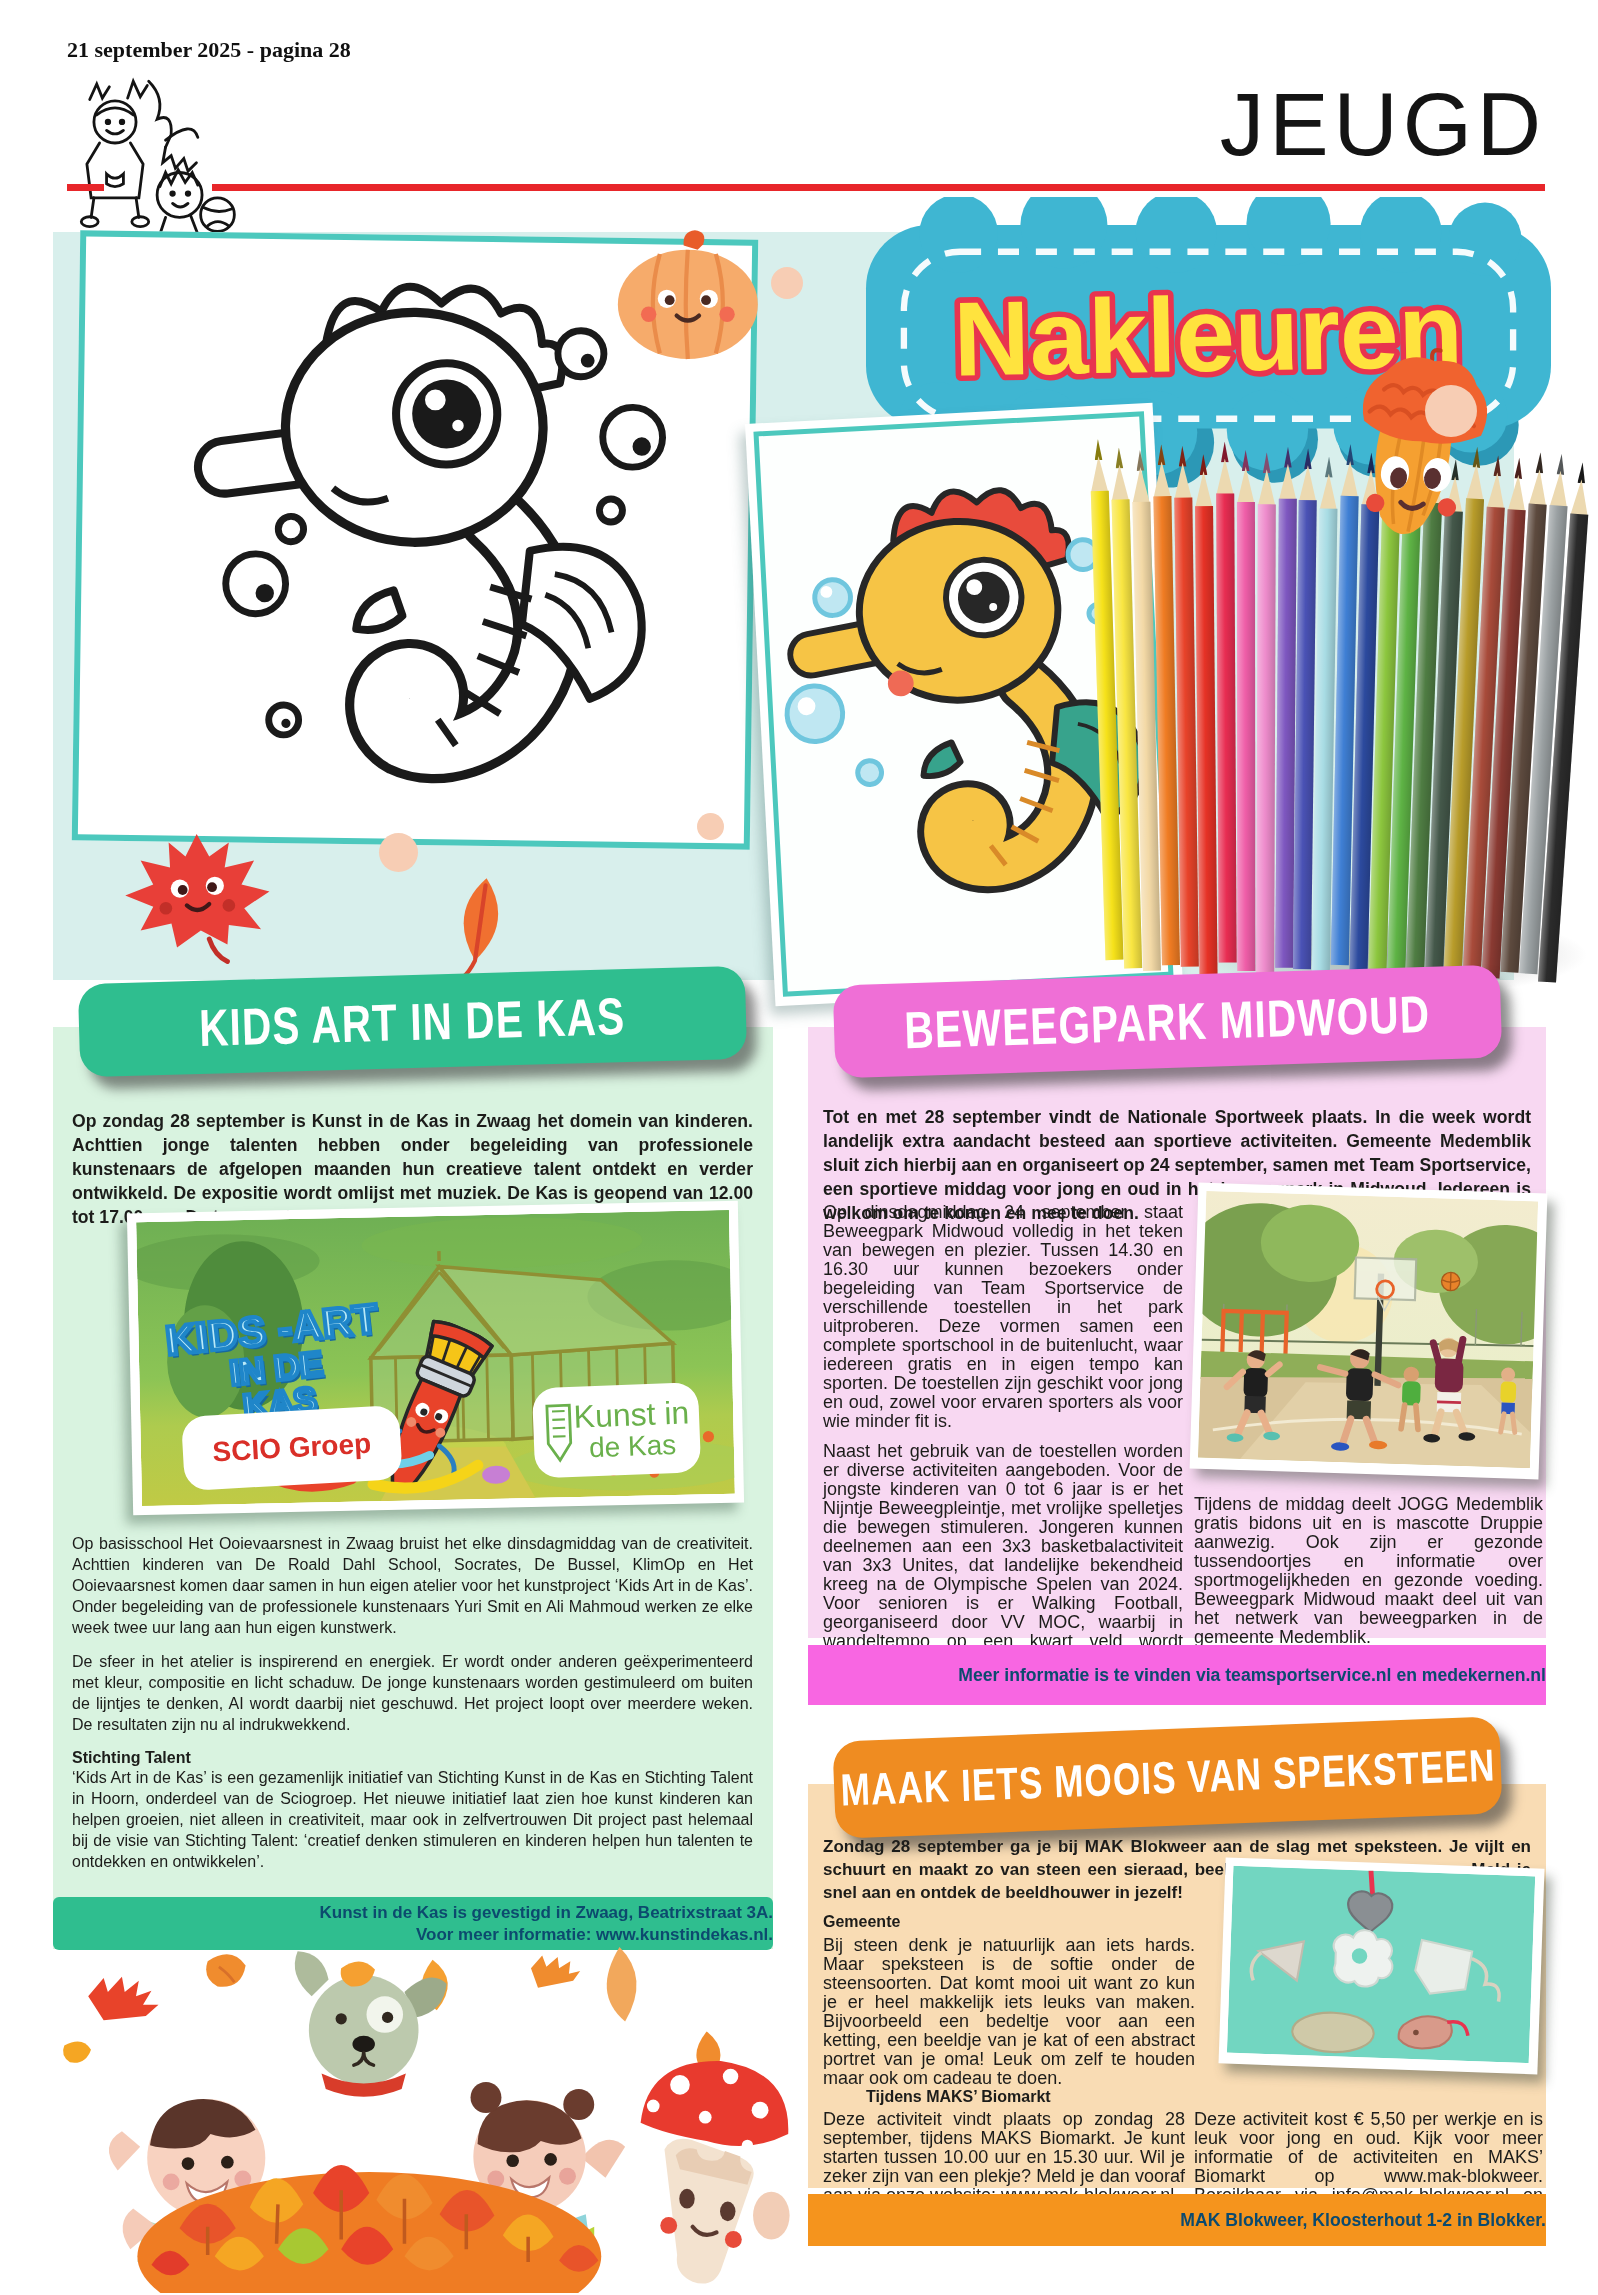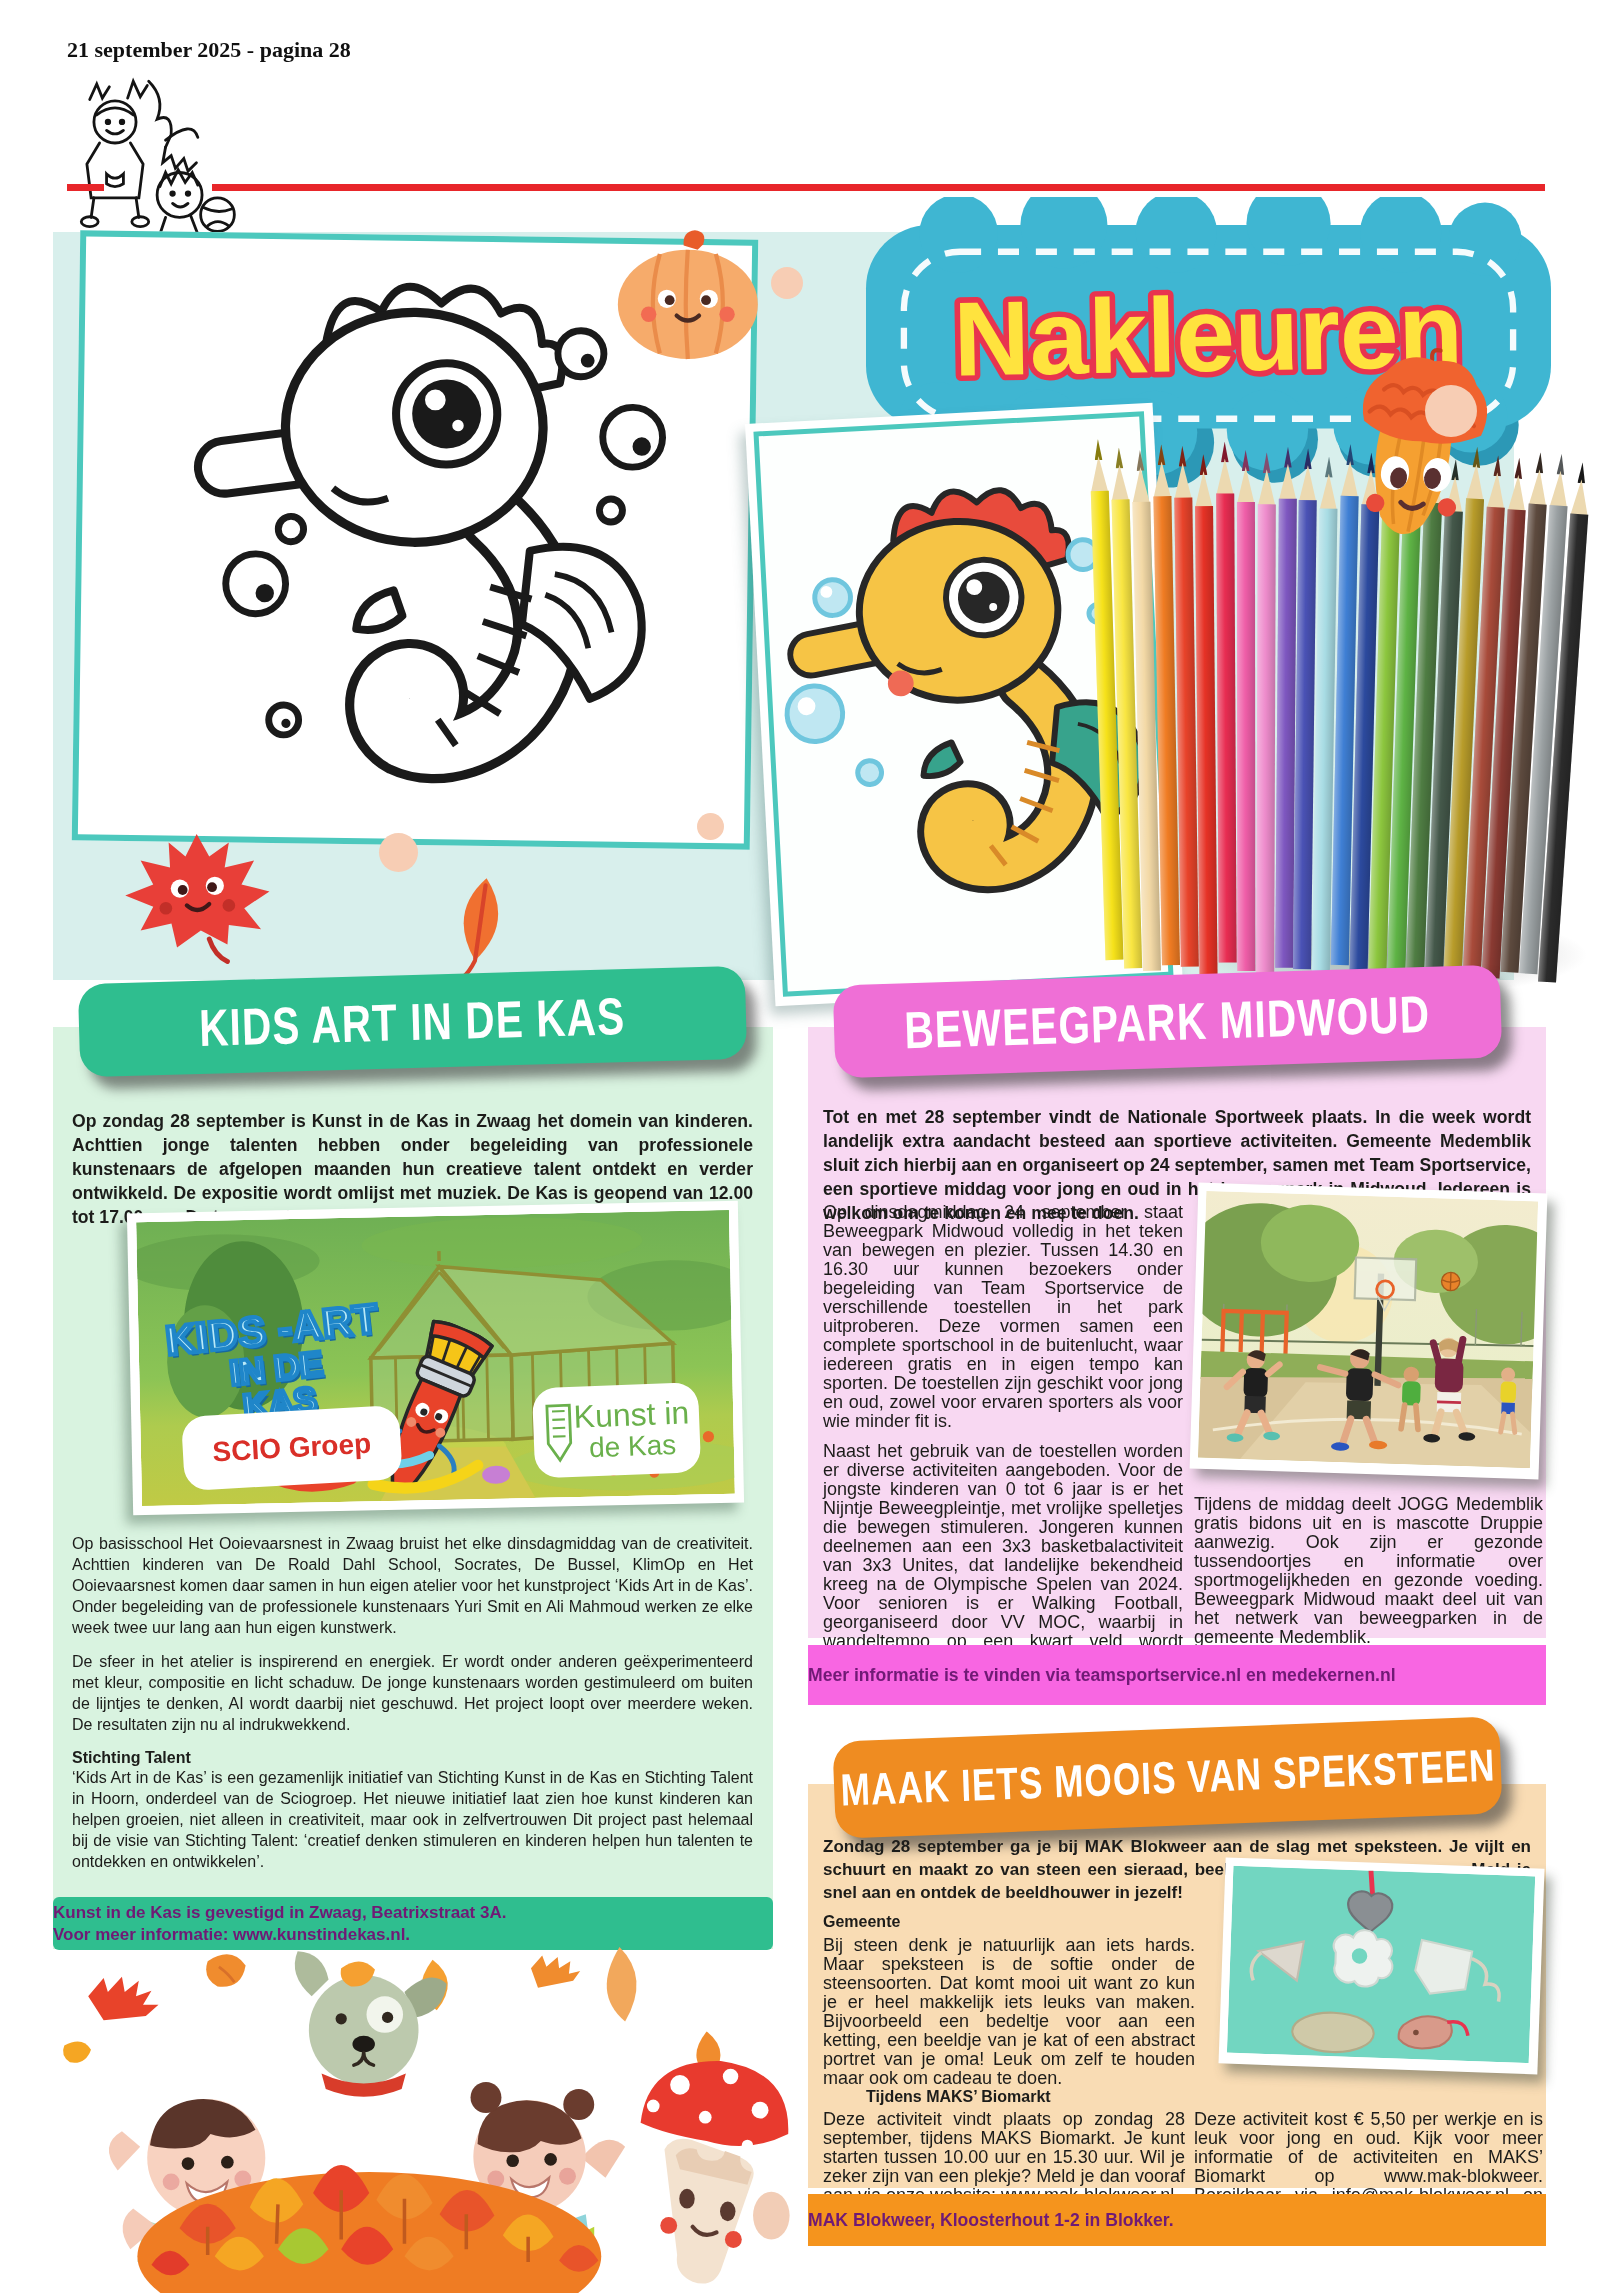--- a/index.html
+++ b/index.html
@@ -37,22 +37,22 @@
   .ribbon span{display:inline-block;color:#fff;font-weight:700;white-space:nowrap;
                transform:scaleX(.78);letter-spacing:1.4px;font-size:52px;}
   .rib-green{background:var(--green);} .rib-pink{background:var(--pink);} .rib-orange{background:var(--orange);}
   .bg-green{background:var(--green_bg);} .bg-pink{background:var(--pink_bg);} .bg-orange{background:var(--orange_bg);}
 
   .lead-par{font-weight:700;font-size:17.6px;line-height:24px;text-align:justify;margin-top:20px;}
   .lead-par-sm{font-weight:700;font-size:17px;line-height:23px;text-align:justify;}
   .body-par{font-size:16px;line-height:21px;text-align:justify;}
   .body-sm{font-size:18px;line-height:19px;text-align:justify;}
   .subhead{font-weight:700;font-size:16px;}
-  .bar{display:flex;flex-direction:column;align-items:flex-start;justify-content:center;
-       color:#701a75;font-weight:700;text-align:center;}
+  .bar{display:flex;flex-direction:column;align-items:flex-end;justify-content:center;
+       color:#0c4a6e;font-weight:700;text-align:center;}
   .bar-green{background:var(--green);font-size:17px;line-height:22px;border-radius:6px;}
   .bar-pink{background:var(--pink_footer);font-size:17.6px;}
   .bar-orange{background:var(--orange_footer);font-size:17.6px;}
 
   .photo-frame{background:#fff;padding:8.4px;box-shadow:7px 8.4px 11.2px rgba(60,70,60,.45);}
   .paint-frame{background:#fff;padding:9px;box-shadow:-7px 8.4px 11.2px rgba(60,90,70,.4);transform:rotate(-1.2deg);}
 
   .kidsart-logo{position:absolute;left:29.5px;top:90px;transform:rotate(-5deg);
                 font-weight:700;color:#b8e9f8;-webkit-text-stroke:4.2px #1f86c9;
                 text-shadow:2.8px 3.5px 0 #16689f;line-height:1.0;text-align:center;}
@@ -92,20 +92,21 @@
       <path d="M142,166 L150,146 L158,162 L168,142 L178,160 L188,146 L196,164"></path>
       <circle cx="160" cy="176" r="2.5" fill="#141414"></circle>
         <circle cx="182" cy="176" r="2.5" fill="#141414"></circle>
       <path d="M160,190 Q171,200 182,190"></path>
       <circle cx="224" cy="206" r="24" fill="#fff"></circle>
       <path d="M204,196 Q224,206 244,198 M210,222 Q224,210 240,222"></path>
       <path d="M150,210 L142,234 M186,208 L196,234"></path>
     </g>
   </svg>
 
+  <div class="abs jeugd">JEUGD</div>
   <div class="abs redline" style="left:67px;top:184px;width:37px;"></div>
   <div class="abs redline" style="left:212px;top:184px;width:1333px;"></div>
 
   <div class="abs mint"></div>
 
   <div class="abs panel-outline">
     <svg width="100%" height="100%" viewBox="0 0 460 520" preserveAspectRatio="xMidYMid meet">
       <g stroke="#1a1a1a" fill="#fff" stroke-linejoin="round">
         <path d="M150,92 Q158,34 198,62 Q216,22 250,54 Q282,24 302,62 Q334,44 338,88 Q362,84 354,122 L300,134 L168,120 Z" stroke-width="7"></path>
         <path d="M298,240 C352,288 360,350 326,398 C300,436 252,450 222,436 C198,424 194,392 214,380 C230,370 250,380 248,398 C247,410 238,416 230,414" stroke="#1a1a1a" stroke-width="60" fill="none" stroke-linecap="round"></path>

